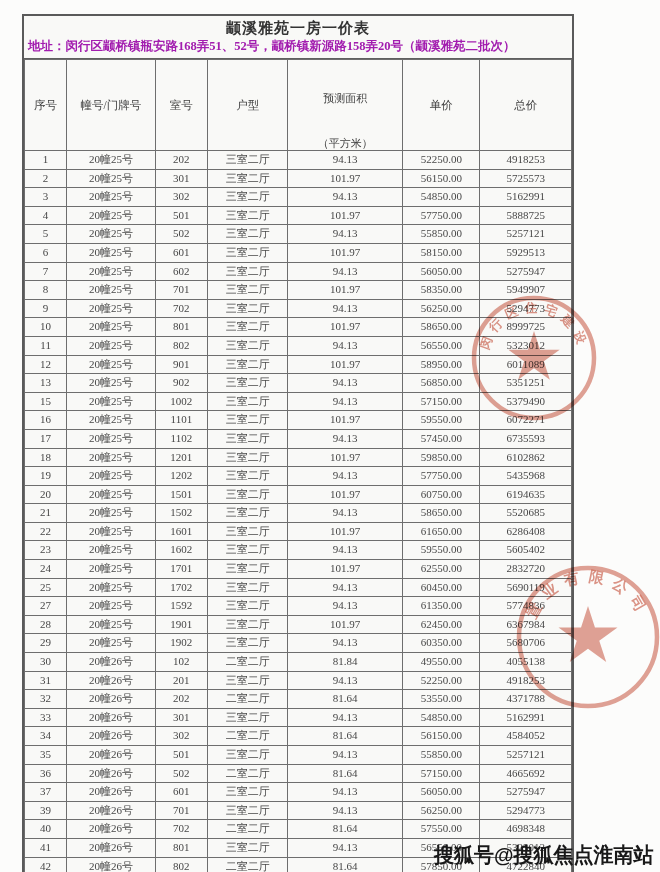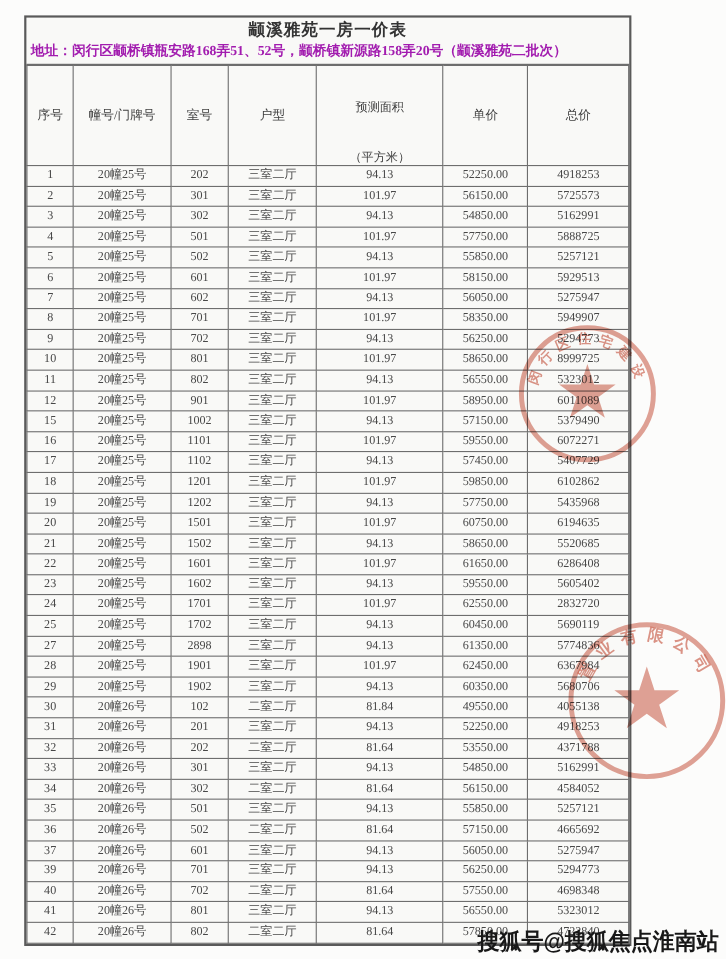--- a/index.html
+++ b/index.html
@@ -190,20 +190,29 @@
           <tr>
       <td>12</td>
       <td>20幢25号</td>
       <td>901</td>
       <td>三室二厅</td>
       <td>101.97</td>
       <td>58950.00</td>
       <td>6011089</td>
     </tr>
           <tr>
+      <td>13</td>
+      <td>20幢25号</td>
+      <td>902</td>
+      <td>三室二厅</td>
+      <td>94.13</td>
+      <td>56850.00</td>
+      <td>5351251</td>
+    </tr>
+          <tr>
       <td>15</td>
       <td>20幢25号</td>
       <td>1002</td>
       <td>三室二厅</td>
       <td>94.13</td>
       <td>57150.00</td>
       <td>5379490</td>
     </tr>
           <tr>
       <td>16</td>
@@ -214,21 +223,21 @@
       <td>59550.00</td>
       <td>6072271</td>
     </tr>
           <tr>
       <td>17</td>
       <td>20幢25号</td>
       <td>1102</td>
       <td>三室二厅</td>
       <td>94.13</td>
       <td>57450.00</td>
-      <td>5407729</td>
+      <td>6735593</td>
     </tr>
           <tr>
       <td>18</td>
       <td>20幢25号</td>
       <td>1201</td>
       <td>三室二厅</td>
       <td>101.97</td>
       <td>59850.00</td>
       <td>6102862</td>
     </tr>
@@ -291,21 +300,21 @@
       <td>20幢25号</td>
       <td>1702</td>
       <td>三室二厅</td>
       <td>94.13</td>
       <td>60450.00</td>
       <td>5690119</td>
     </tr>
           <tr>
       <td>27</td>
       <td>20幢25号</td>
-      <td>2898</td>
+      <td>1592</td>
       <td>三室二厅</td>
       <td>94.13</td>
       <td>61350.00</td>
       <td>5774836</td>
     </tr>
           <tr>
       <td>28</td>
       <td>20幢25号</td>
       <td>1901</td>
       <td>三室二厅</td>

